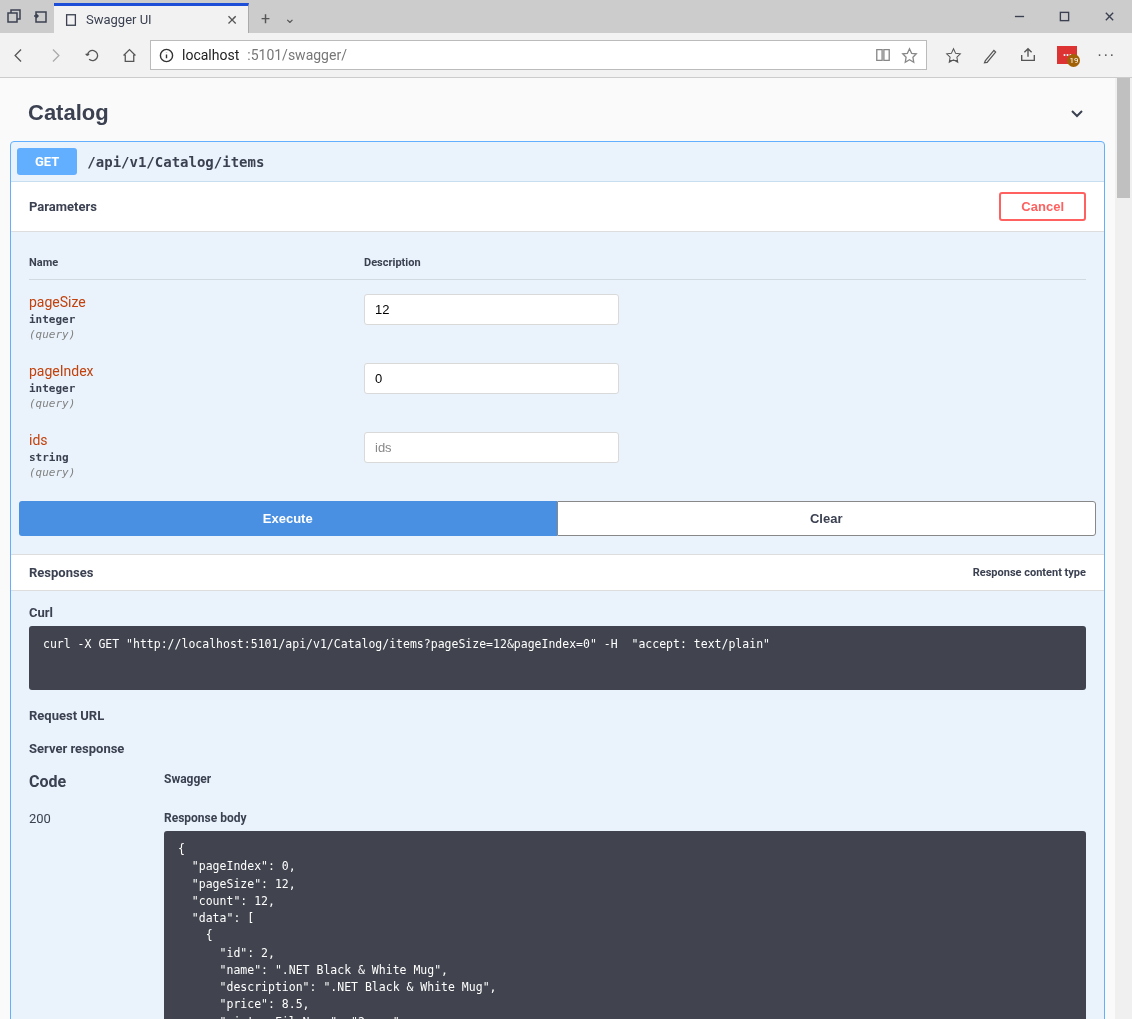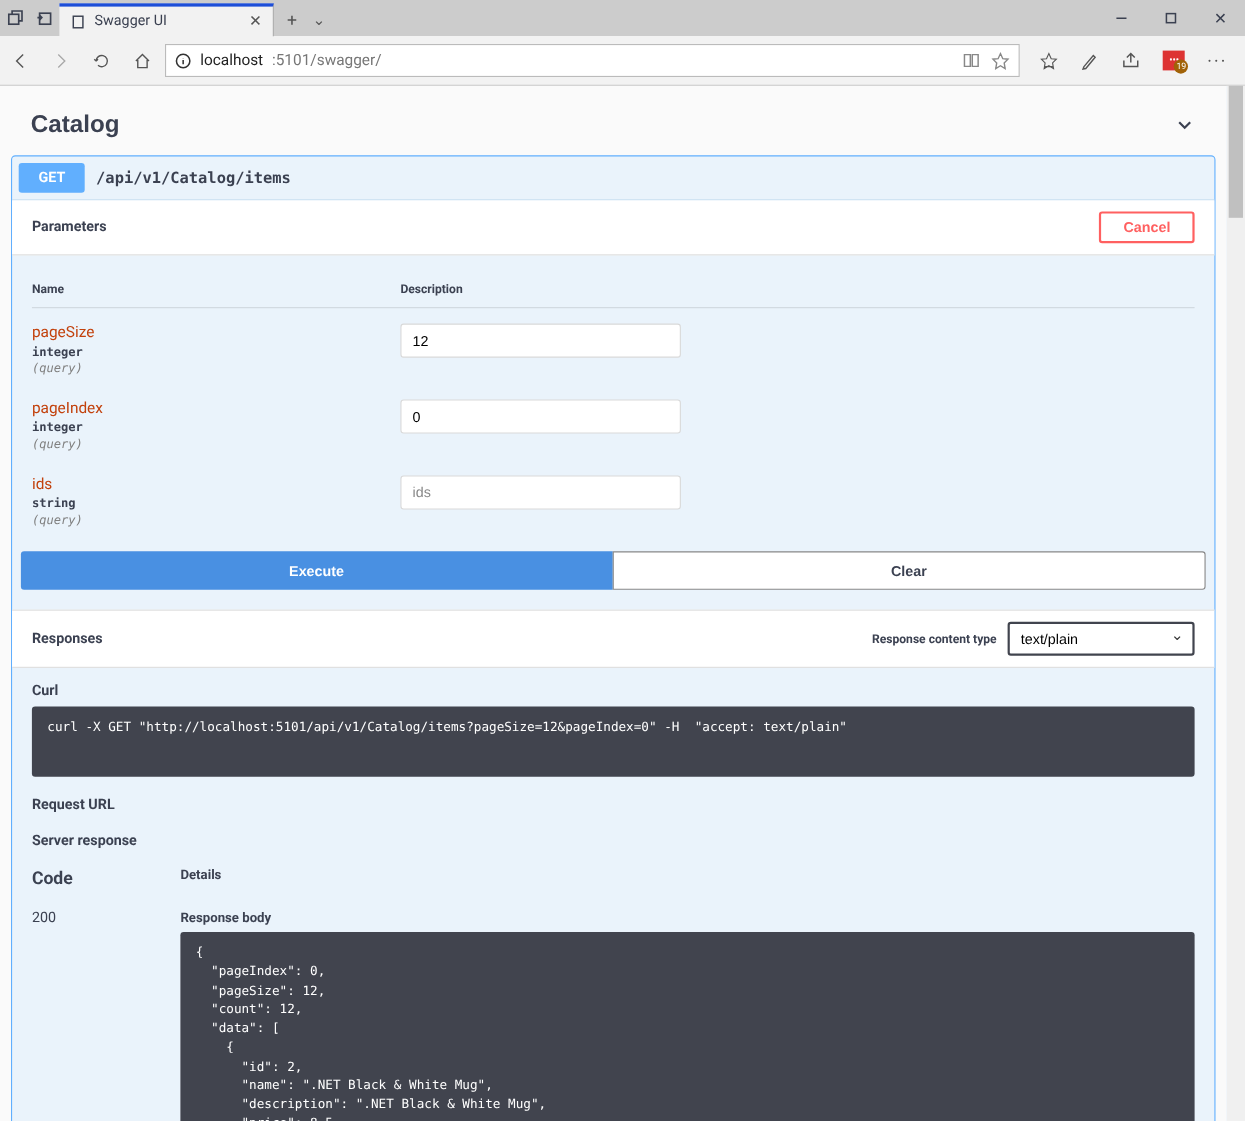--- a/index.html
+++ b/index.html
@@ -245,39 +245,34 @@
 
         <div class="exec-row">
           <button class="exec-btn">Execute</button>
           <button class="clear-btn">Clear</button>
         </div>
 
         <div class="resp-head">
           <h4>Responses</h4>
           <div class="resp-ct">
             <label>Response content type</label>
-            <div class="select-wrap">
-              <select>
-                <option>text/plain</option>
-              </select>
-            </div>
           </div>
         </div>
 
         <div class="resp-body">
           <h5>Curl</h5>
           <div class="codebox tall">curl -X GET "http://localhost:5101/api/v1/Catalog/items?pageSize=12&amp;pageIndex=0" -H  "accept: text/plain"</div>
 
           <h5 class="mt">Request URL</h5>
 
           <h5 class="mt">Server response</h5>
 
           <div class="resp-table-hdr">
             <div class="c1">Code</div>
-            <div class="c2">Details</div>
+            <div class="c2">Swagger</div>
           </div>
 
           <div class="resp-row">
             <div class="c1">200</div>
             <div class="c2">
               <h5>Response body</h5>
               <div class="codebox">{
   "pageIndex": 0,
   "pageSize": 12,
   "count": 12,

